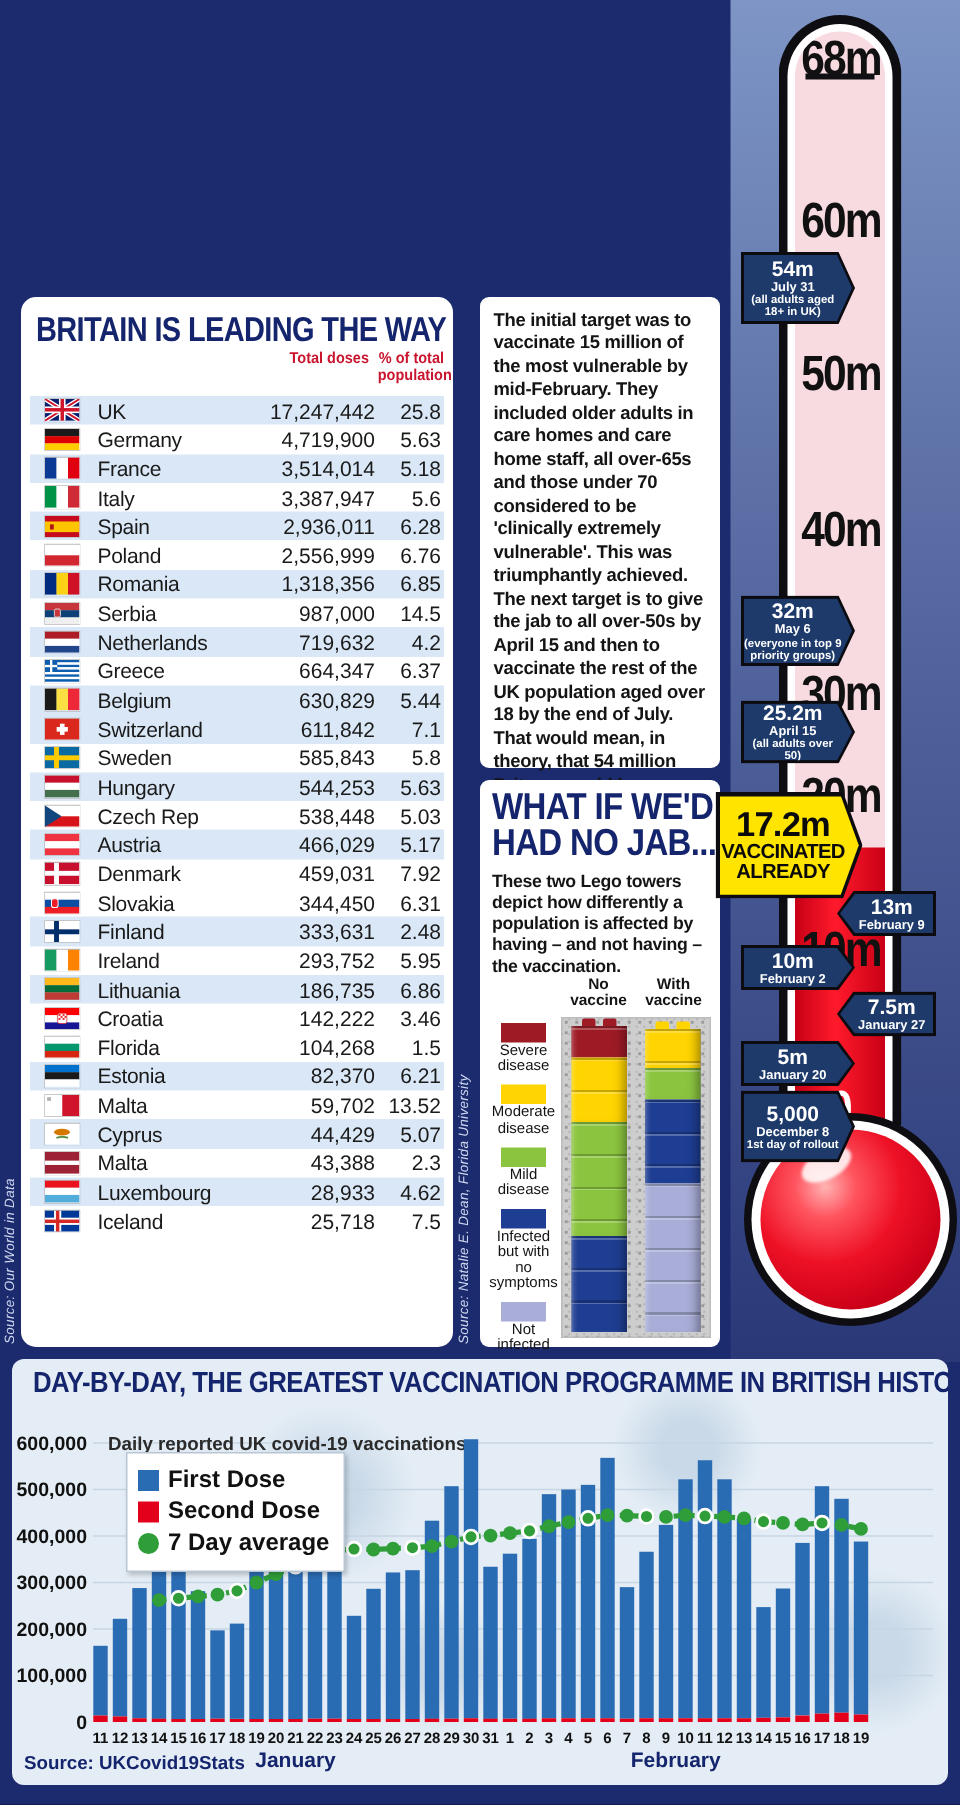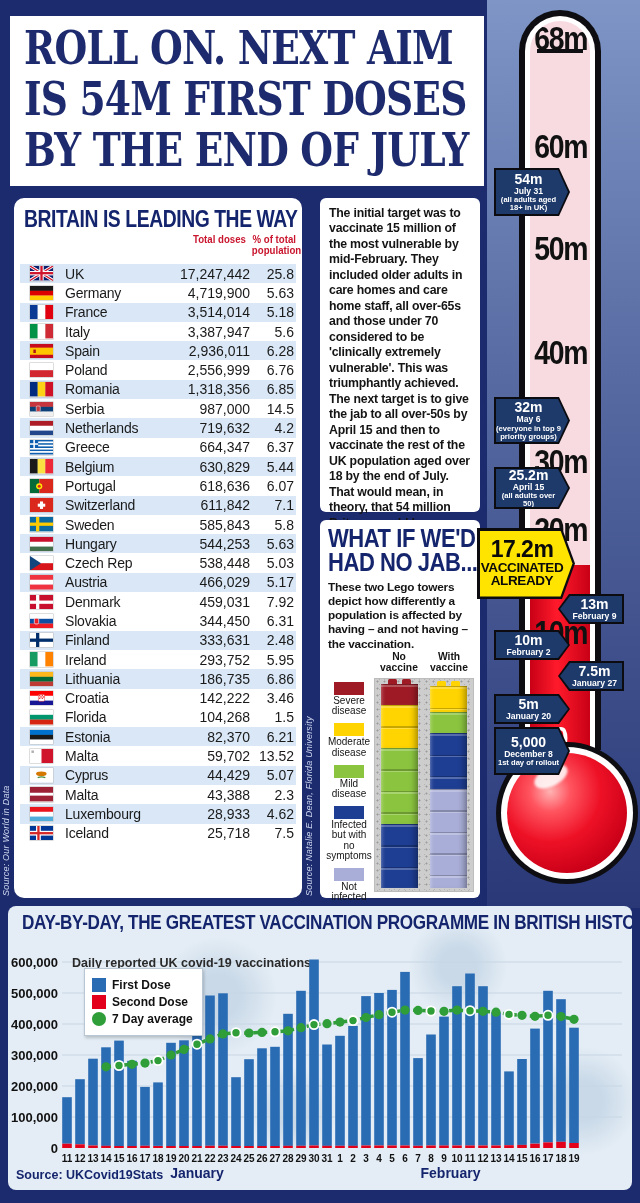--- a/index.html
+++ b/index.html
@@ -93,35 +93,28 @@
   .ylab{font-size:13px;font-weight:700;fill:#111;font-family:"Liberation Sans",sans-serif;}
   .xlab{font-size:10px;font-weight:700;fill:#111;font-family:"Liberation Sans",sans-serif;}
   .sub{font-size:12.5px;font-weight:700;fill:#2a2a2a;font-family:"Liberation Sans",sans-serif;}
   .month{font-size:14px;font-weight:700;fill:#15256d;font-family:"Liberation Sans",sans-serif;}
   .src{font-size:12.5px;font-weight:700;fill:#15256d;font-family:"Liberation Sans",sans-serif;}
   .chart-legend{position:absolute;left:76px;top:62px;background:#fff;border:1px solid #b9c6d4;box-shadow:1px 2px 3px rgba(0,0,0,.2);
                 padding:6px 9px 6px 7px;}
   .cl-item{display:flex;align-items:center;margin:3px 0;}
   .cl-swatch{width:14px;height:14px;margin-right:6px;flex:0 0 auto;}
   .cl-swatch.round{border-radius:50%;}
-  .cl-label{font-size:12px;font-weight:700;color:#111;white-space:nowrap;}
+  .cl-label{font-size:16px;font-weight:700;color:#111;white-space:nowrap;}
 </style>
 </head>
 <body>
 
 <div class="canvas">
   <div class="right-bg"></div>
 
-  <div class="headline-box">
-    <div class="headline">
-      <div>ROLL ON. NEXT AIM</div>
-      <div>IS 54M FIRST DOSES</div>
-      <div>BY THE END OF JULY</div>
-    </div>
-  </div>
 
   <div class="table-panel">
     <h2 class="table-title">BRITAIN IS LEADING THE WAY</h2>
     <div class="thead">
       <div class="th doses">Total doses</div>
       <div class="th pct">% of total population</div>
     </div>
     <div class="rows" id="table-rows">
         <div class="trow stripe">
           <svg class="flag" viewBox="0 0 24 15" preserveAspectRatio="none">
@@ -238,31 +231,20 @@
         </div>
         <div class="trow stripe">
           <svg class="flag" viewBox="0 0 24 15" preserveAspectRatio="none">
             <rect x="0" y="0" width="8.15" height="15" fill="#1a1a1a"></rect>
             <rect x="8" y="0" width="8.15" height="15" fill="#fae042"></rect>
             <rect x="16" y="0" width="8.15" height="15" fill="#ed2939"></rect>
           </svg>
           <span class="cname">Belgium</span>
           <span class="cdose">630,829</span>
           <span class="cpct">5.44</span>
-        </div>
-        <div class="trow">
-          <svg class="flag" viewBox="0 0 24 15" preserveAspectRatio="none">
-            <rect x="0" y="0" width="9.6" height="15" fill="#046a38"></rect>
-            <rect x="9.6" y="0" width="14.4" height="15" fill="#da291c"></rect>
-            <circle cx="9.6" cy="7.5" r="3.2" fill="#ffe900"></circle>
-            <circle cx="9.6" cy="7.5" r="1.6" fill="#da291c"></circle>
-          </svg>
-          <span class="cname">Portugal</span>
-          <span class="cdose">618,636</span>
-          <span class="cpct">6.07</span>
         </div>
         <div class="trow stripe">
           <svg class="flag" viewBox="0 0 24 15" preserveAspectRatio="none">
             <rect x="0" y="0" width="24" height="15" fill="#da291c"></rect>
             <rect x="10.4" y="3.6" width="3.2" height="7.8" fill="#fff"></rect>
             <rect x="8.1" y="5.9" width="7.8" height="3.2" fill="#fff"></rect>
           </svg>
           <span class="cname">Switzerland</span>
           <span class="cdose">611,842</span>
           <span class="cpct">7.1</span>

